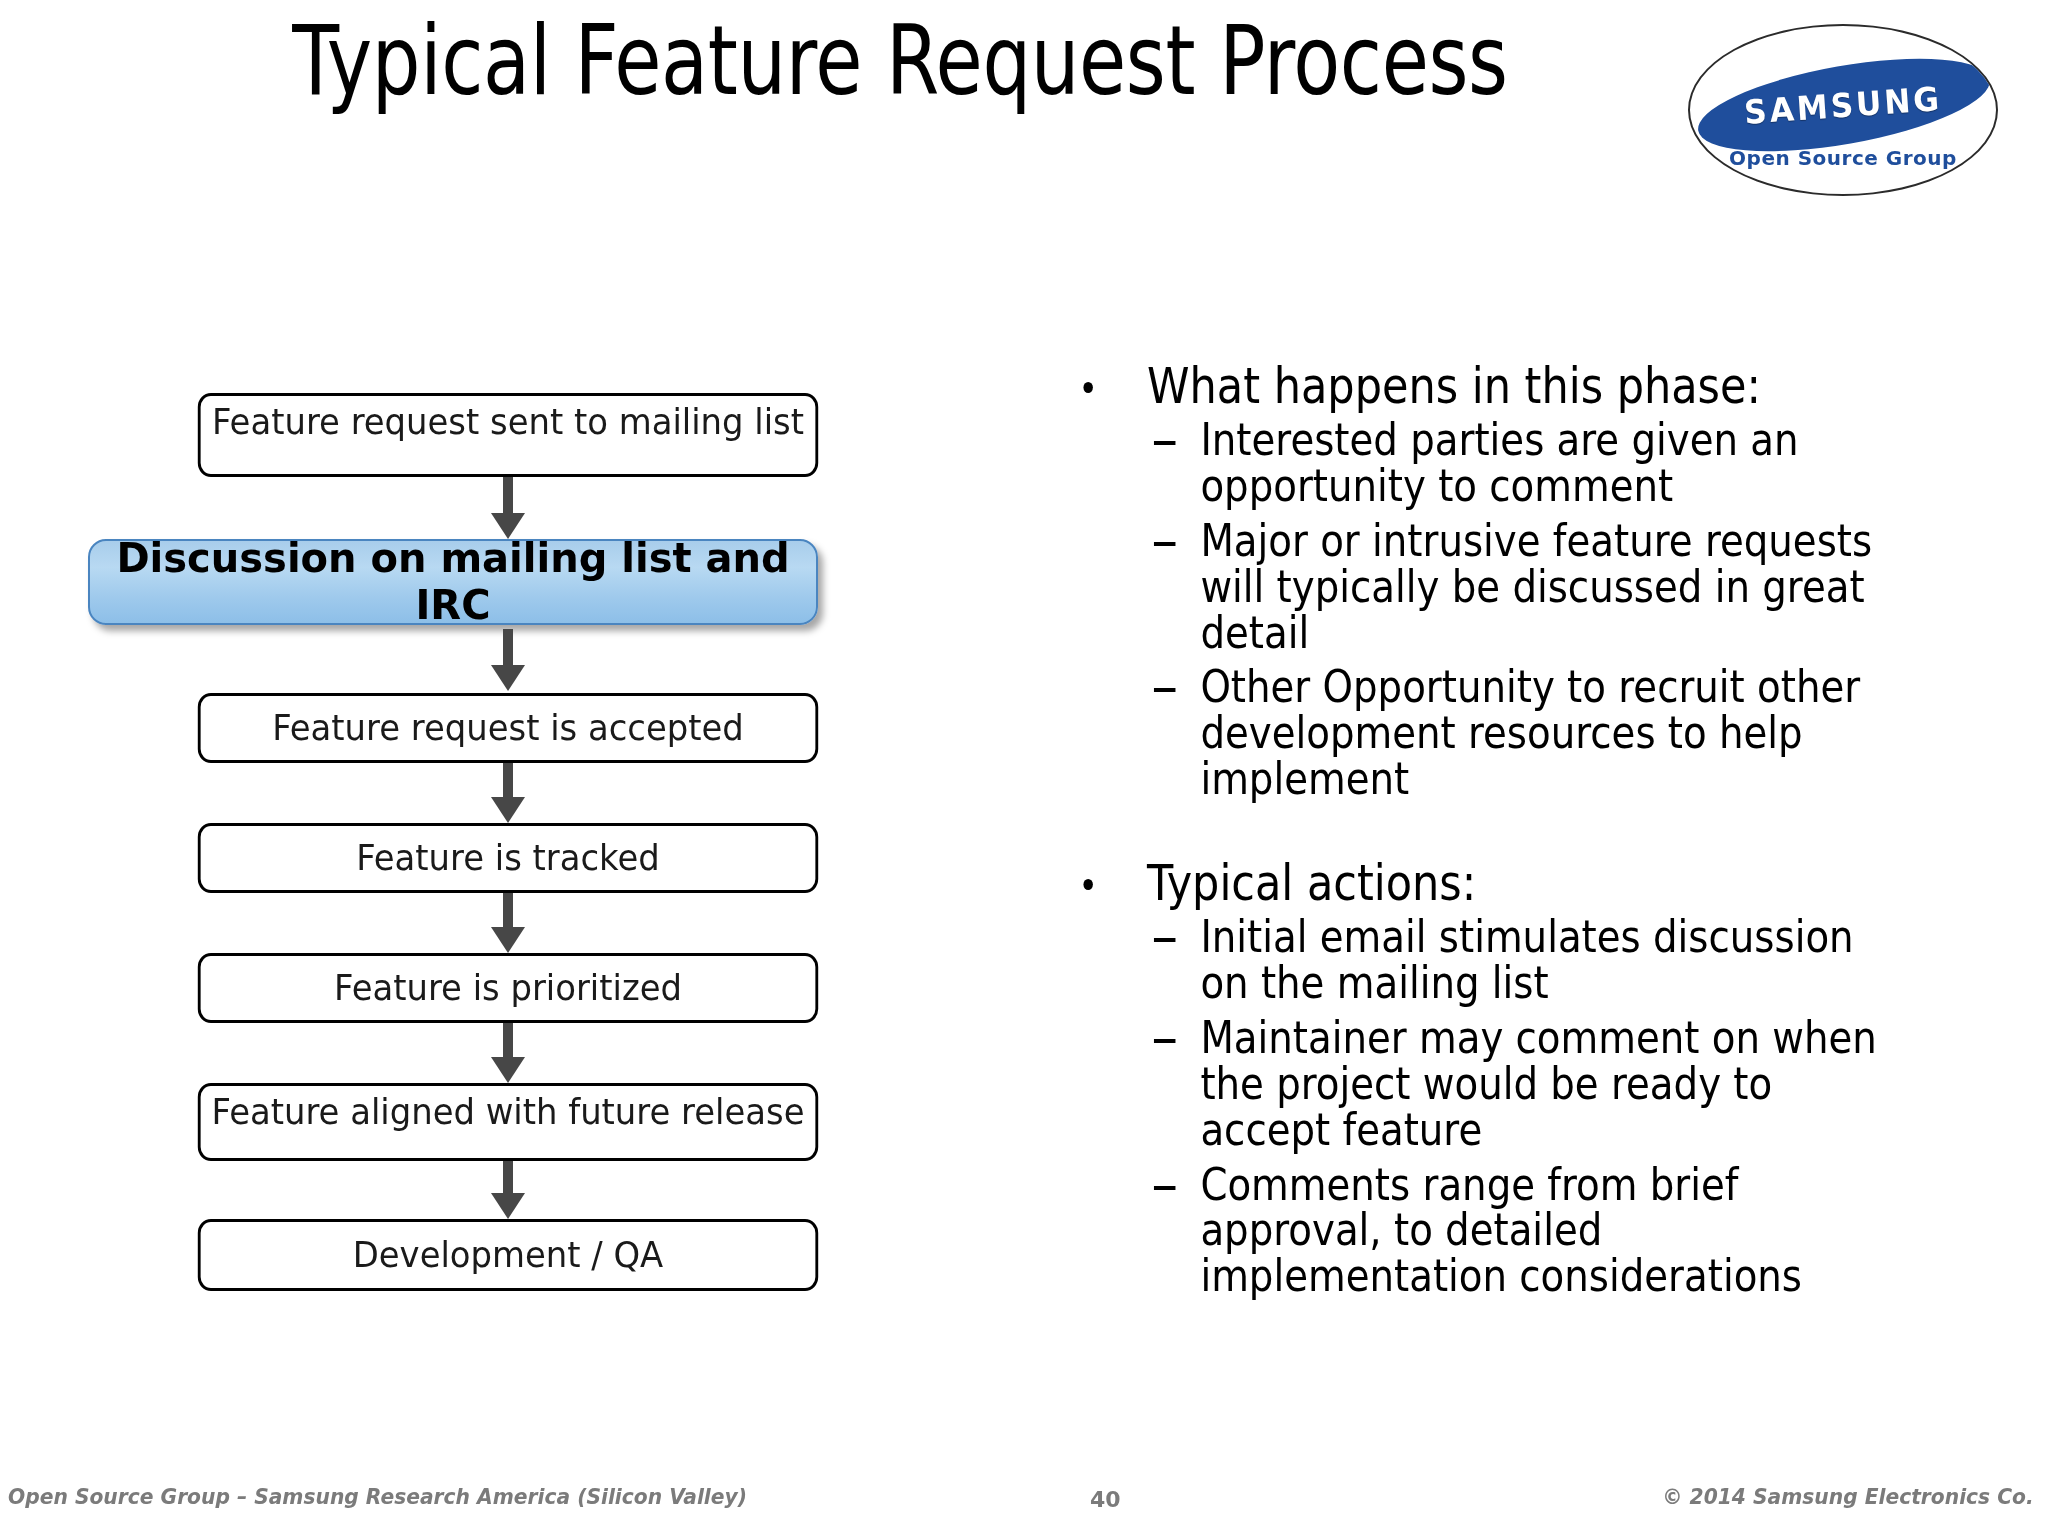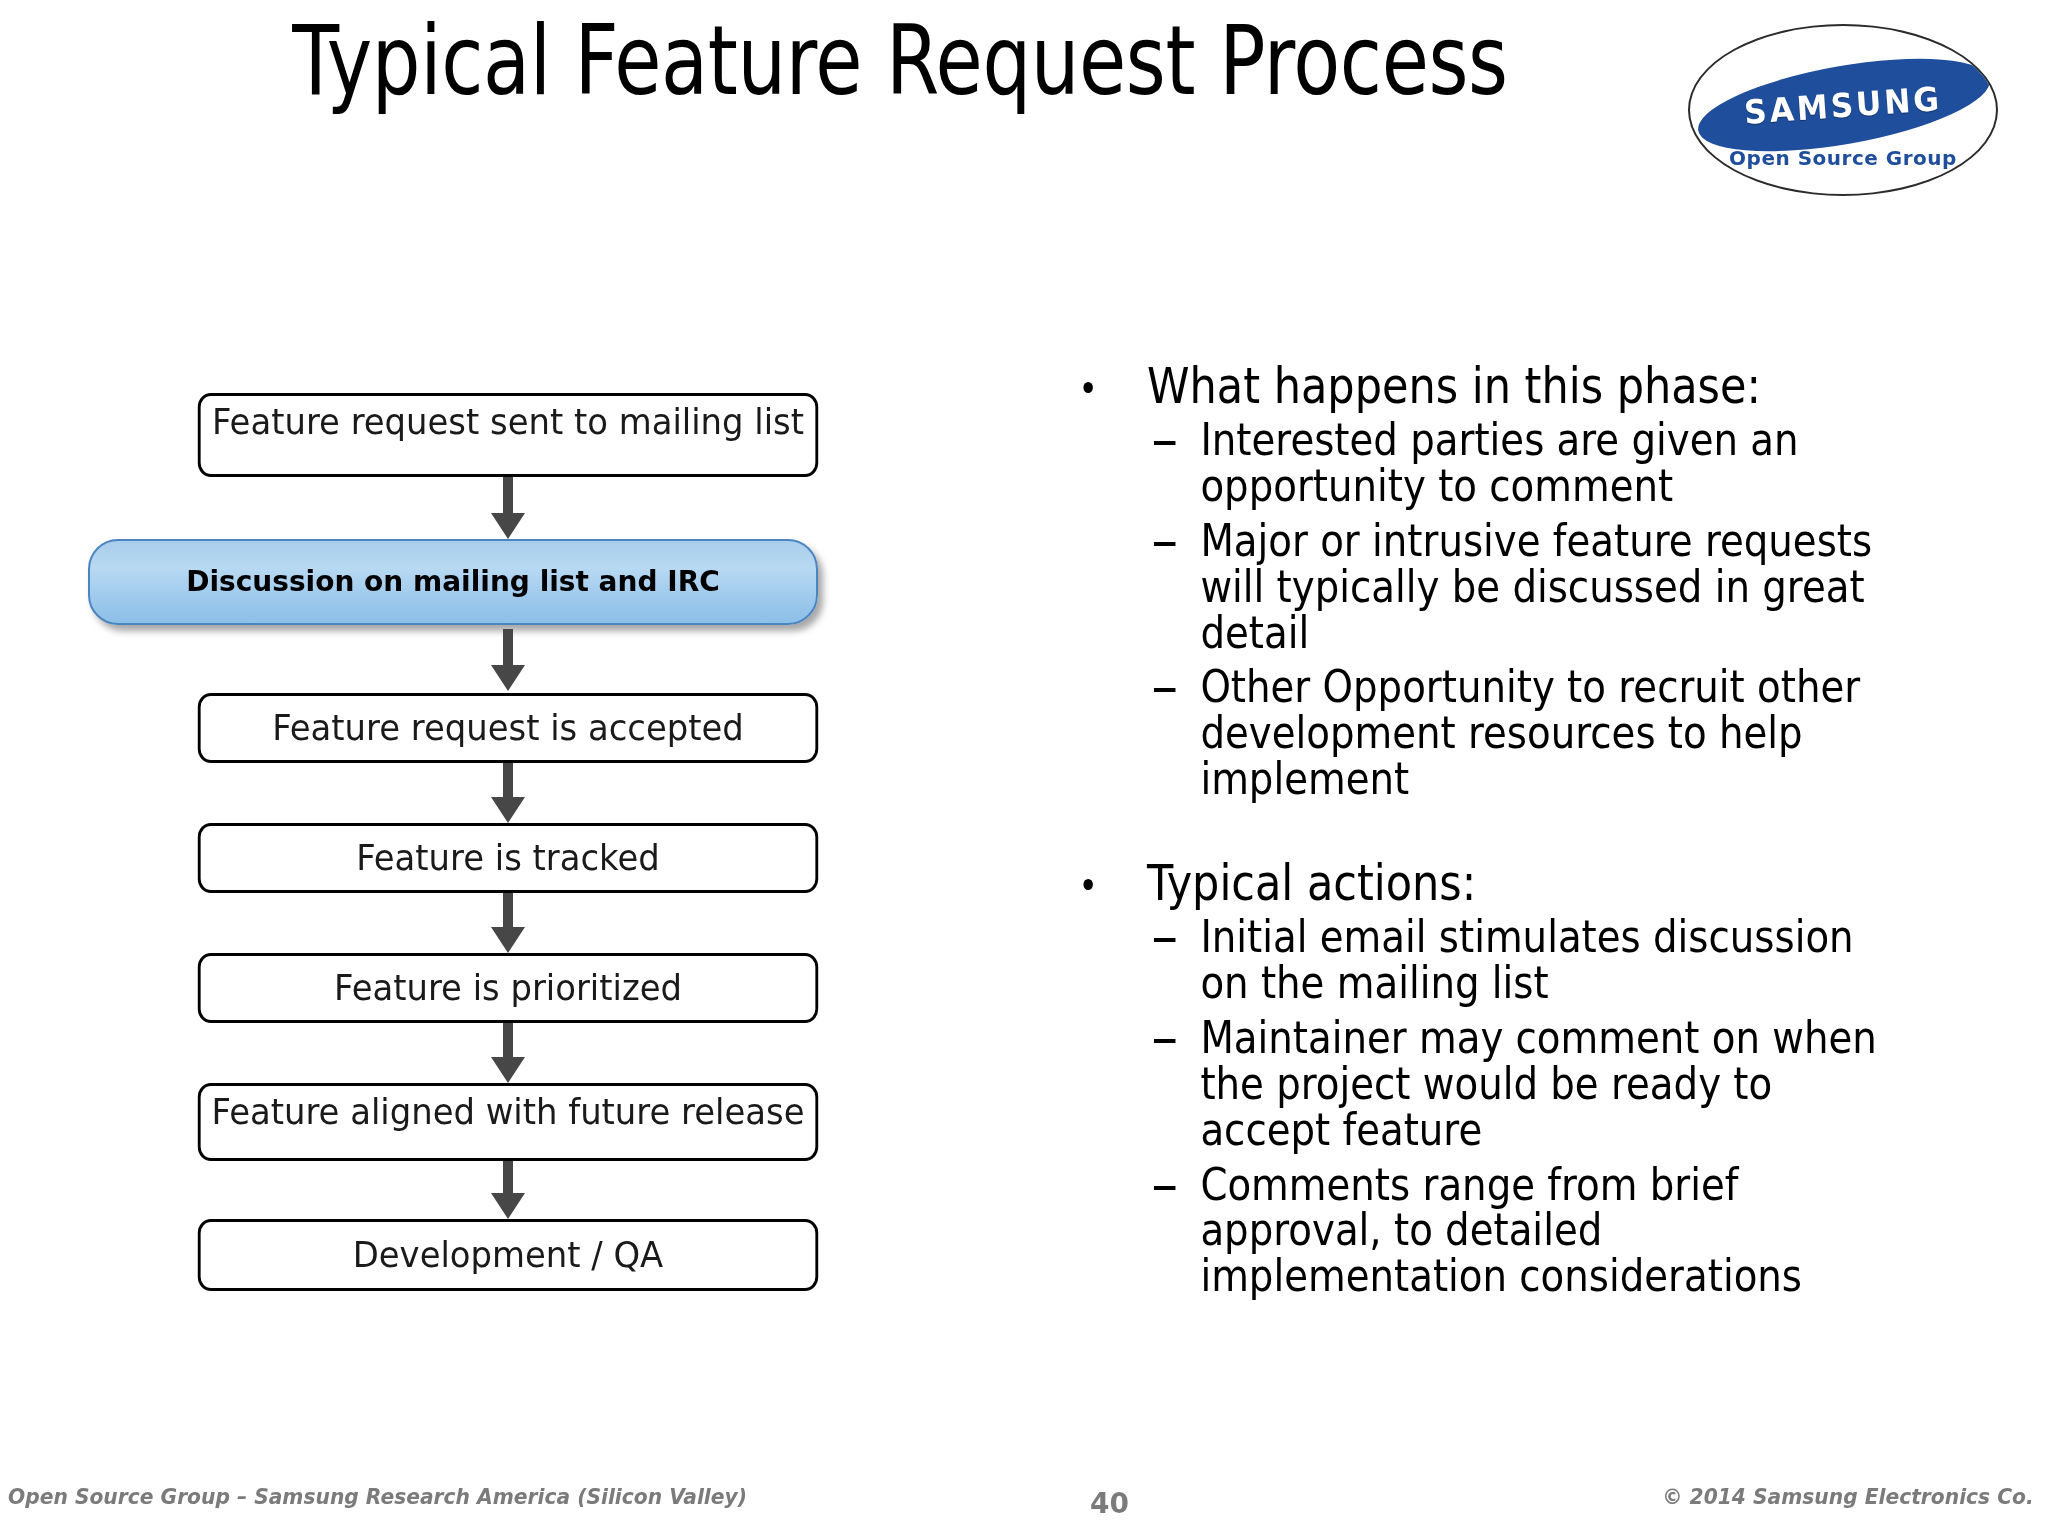--- a/index.html
+++ b/index.html
@@ -118,25 +118,25 @@
     padding-top: 5px;
   }
   .flow-box.centered {
     display: flex;
     align-items: center;
     justify-content: center;
     padding-top: 0;
   }
   .flow-box.highlight {
     border: 2px solid #4a85c0;
-    border-radius: 30px;
+    border-radius: 18px;
     background: linear-gradient(to bottom, #a8cdeb 0%, #b8d9f2 32%, #9ec9ec 70%, #8dbfe8 100%);
     color: #000000;
     font-weight: 700;
-    font-size: 28px;
+    font-size: 40px;
     box-shadow: 5px 6px 7px rgba(0,0,0,0.35);
     transform: none;
   }
   .arrow {
     position: absolute;
     width: 34px;
   }
   .arrow .shaft {
     position: absolute;
     left: 12px;
@@ -216,21 +216,21 @@
     color: #7b7b7b;
     transform: scaleX(0.92);
     transform-origin: 0 50%;
     white-space: nowrap;
   }
   #footer-page {
     position: absolute;
     left: 1090px;
     top: 1487px;
     font-family: "DejaVu Sans", sans-serif;
-    font-size: 28px;
+    font-size: 22px;
     font-weight: 700;
     color: #7b7b7b;
   }
   #footer-right {
     position: absolute;
     right: 14px;
     top: 1484px;
     font-family: "DejaVu Sans", sans-serif;
     font-size: 22px;
     font-style: italic;

